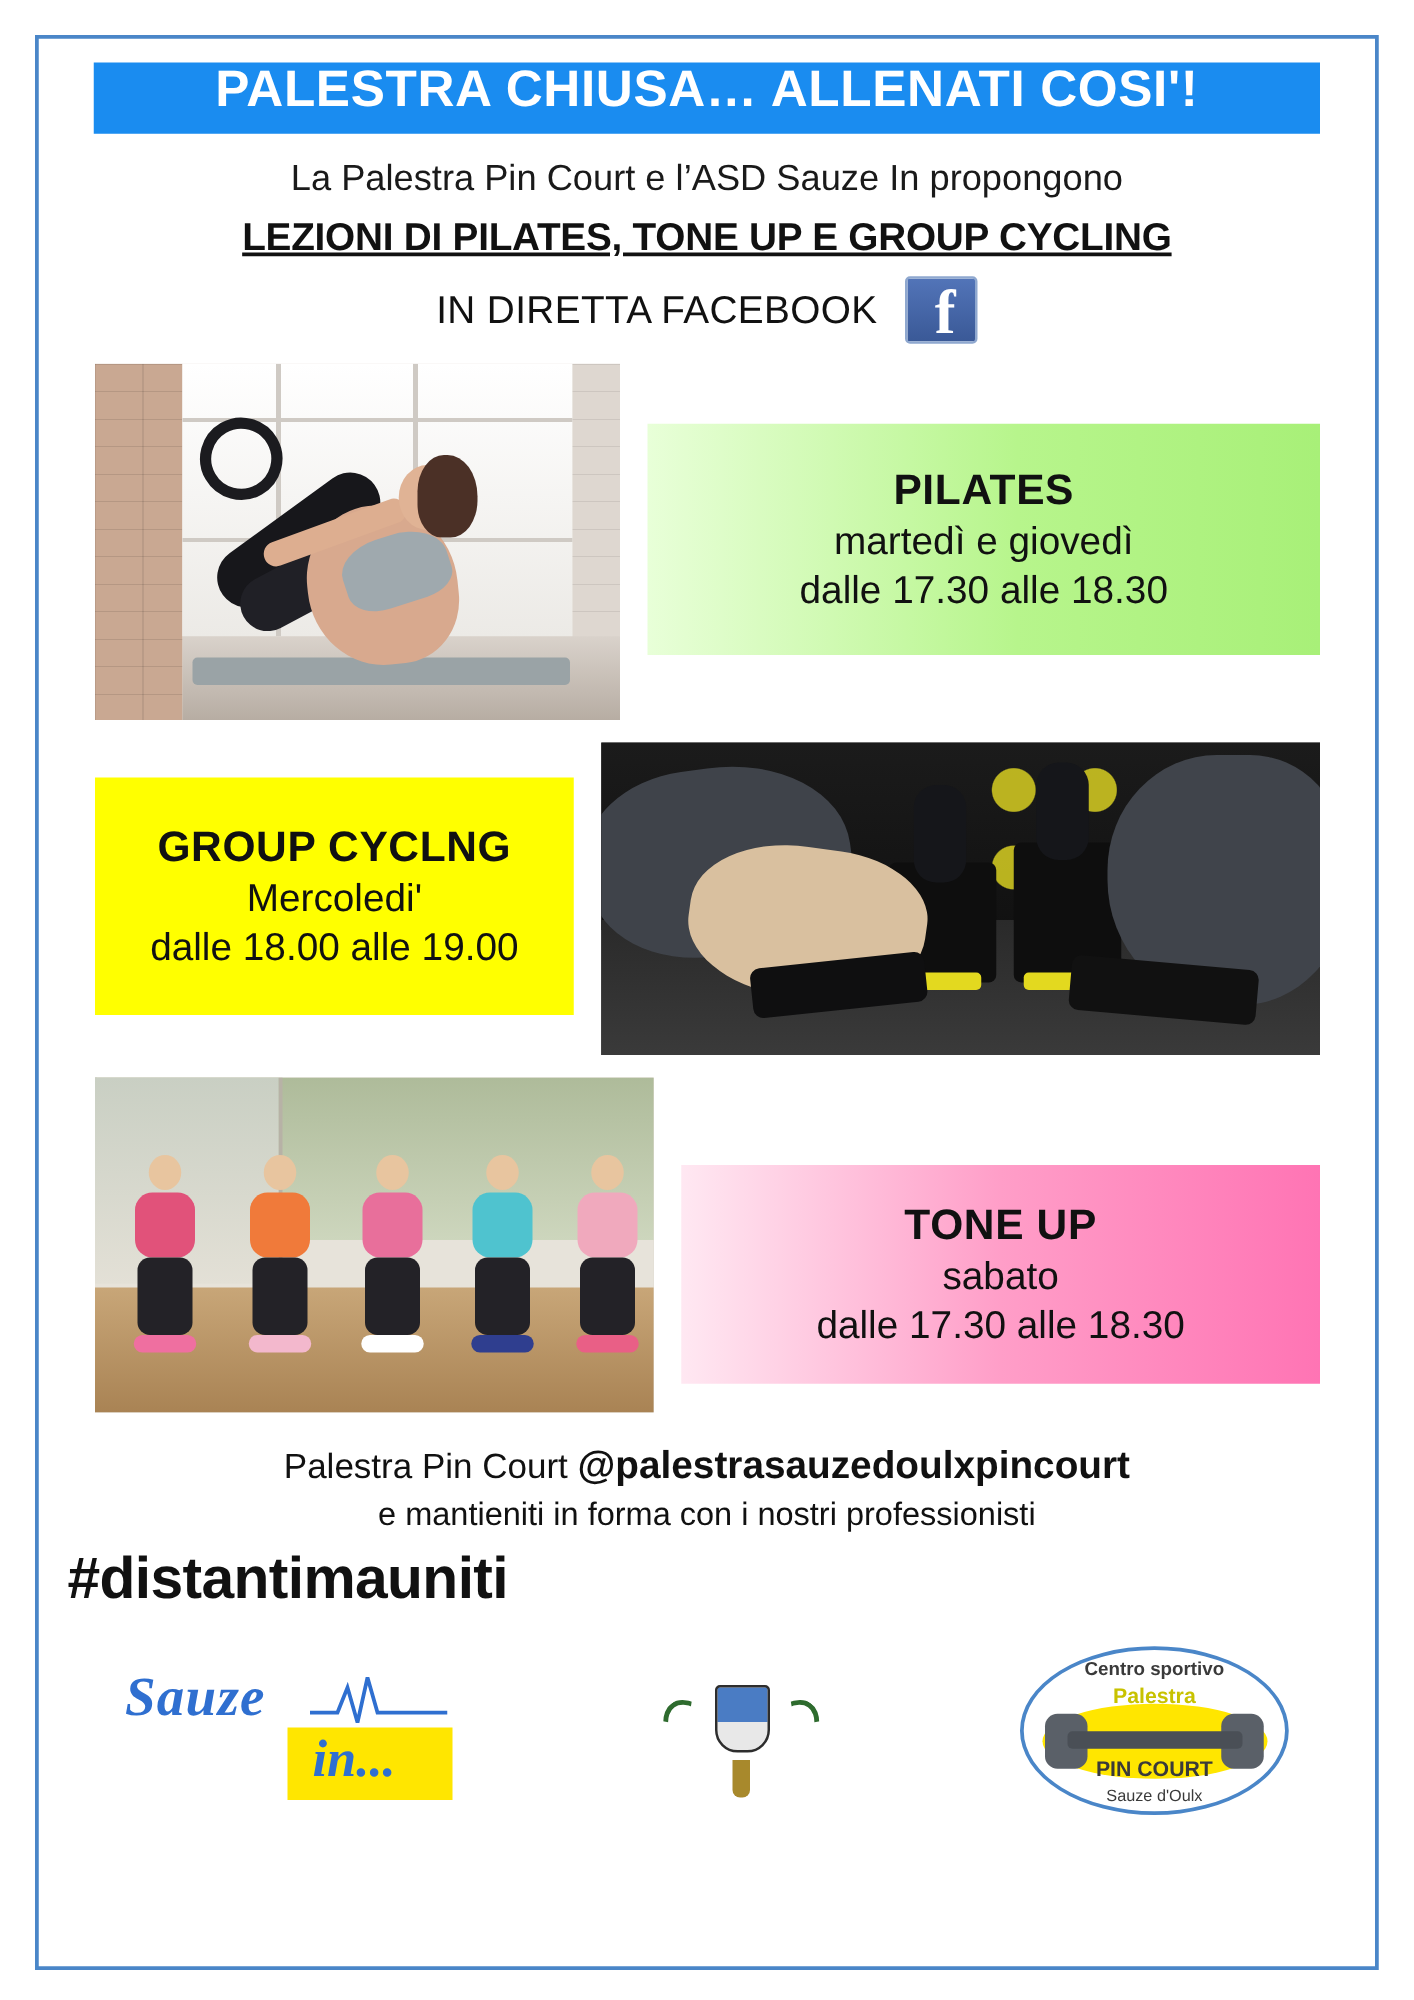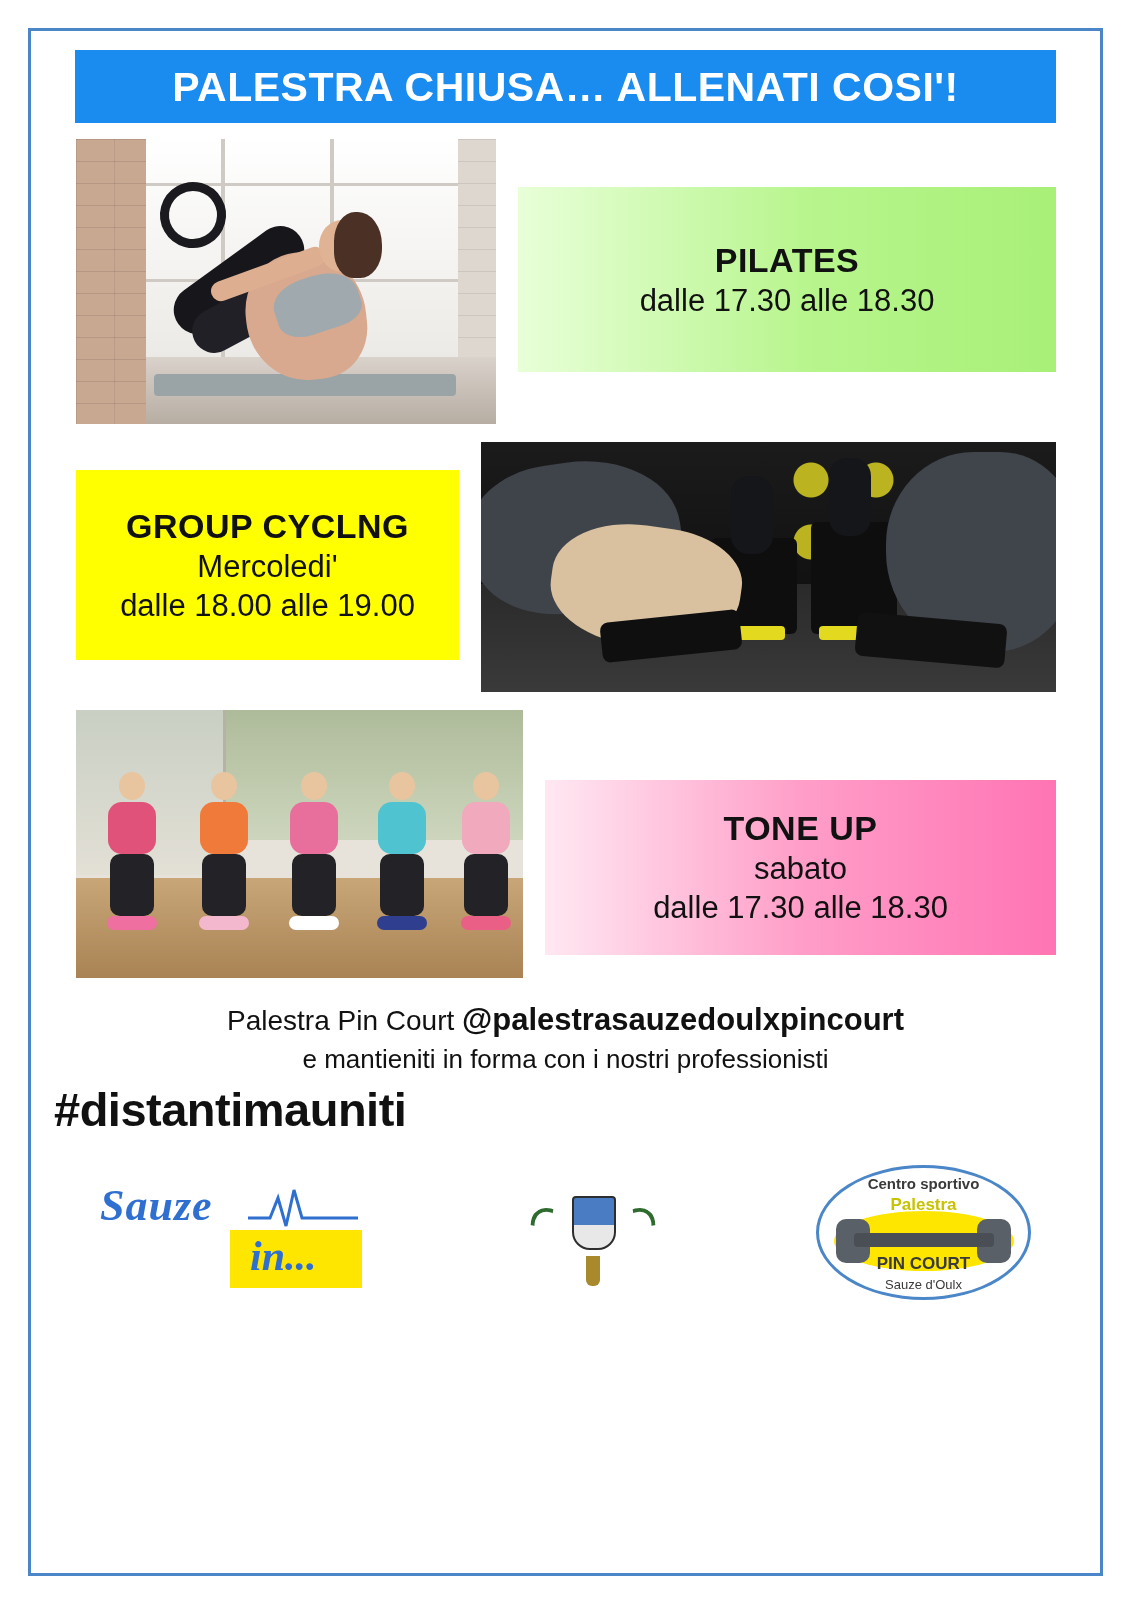--- a/index.html
+++ b/index.html
@@ -36,21 +36,21 @@
   .inner {
     position: relative;
     padding: 22px 24px 0 24px;
   }
 
   
   .banner {
     background: #1a8cf0;
     color: #ffffff;
     text-align: center;
-    padding: 16px 10px 14px 10px;
+    padding: 0 10px 14px 10px;
     margin: 0 21px;
   }
   .banner-title {
     font-size: 41px;
     font-weight: bold;
     letter-spacing: 0.5px;
     line-height: 1.05;
     white-space: nowrap;
   }
   .banner-sub {
@@ -467,39 +467,50 @@
 
 <div class="poster">
   <div class="poster-border"></div>
 
   <div class="inner">
 
     <div class="banner">
       <div class="banner-title">PALESTRA CHIUSA… ALLENATI COSI'!</div>
     </div>
 
+    <div class="intro">
+      <div class="intro-line1">La Palestra Pin Court e l’ASD Sauze In propongono</div>
+      <div class="intro-line2">LEZIONI DI PILATES, TONE UP E GROUP CYCLING</div>
+      <div class="intro-line3-wrap">
+        <div class="intro-line3">IN DIRETTA FACEBOOK</div>
+        <div class="fb-icon">
+          <span class="f">f</span>
+        </div>
+      </div>
+    </div>
 
     <div class="row row-pilates">
       <div class="photo ph-pilates">
         <div class="wall-left"></div>
         <div class="window"></div>
         <div class="wall-right"></div>
         <div class="floor"></div>
         <div class="mat"></div>
         <div class="legs"></div>
         <div class="legs2"></div>
         <div class="body"></div>
         <div class="top"></div>
         <div class="arm"></div>
         <div class="head"></div>
         <div class="hair"></div>
         <div class="ring"></div>
       </div>
       <div class="panel">
         <div class="panel-title">PILATES</div>
+        <div class="panel-line">martedì e giovedì</div>
         <div class="panel-line">dalle 17.30 alle 18.30</div>
       </div>
     </div>
 
     <div class="row row-cycling">
       <div class="panel">
         <div class="panel-title">GROUP CYCLNG</div>
         <div class="panel-line">Mercoledi'</div>
         <div class="panel-line">dalle 18.00 alle 19.00</div>
       </div>

